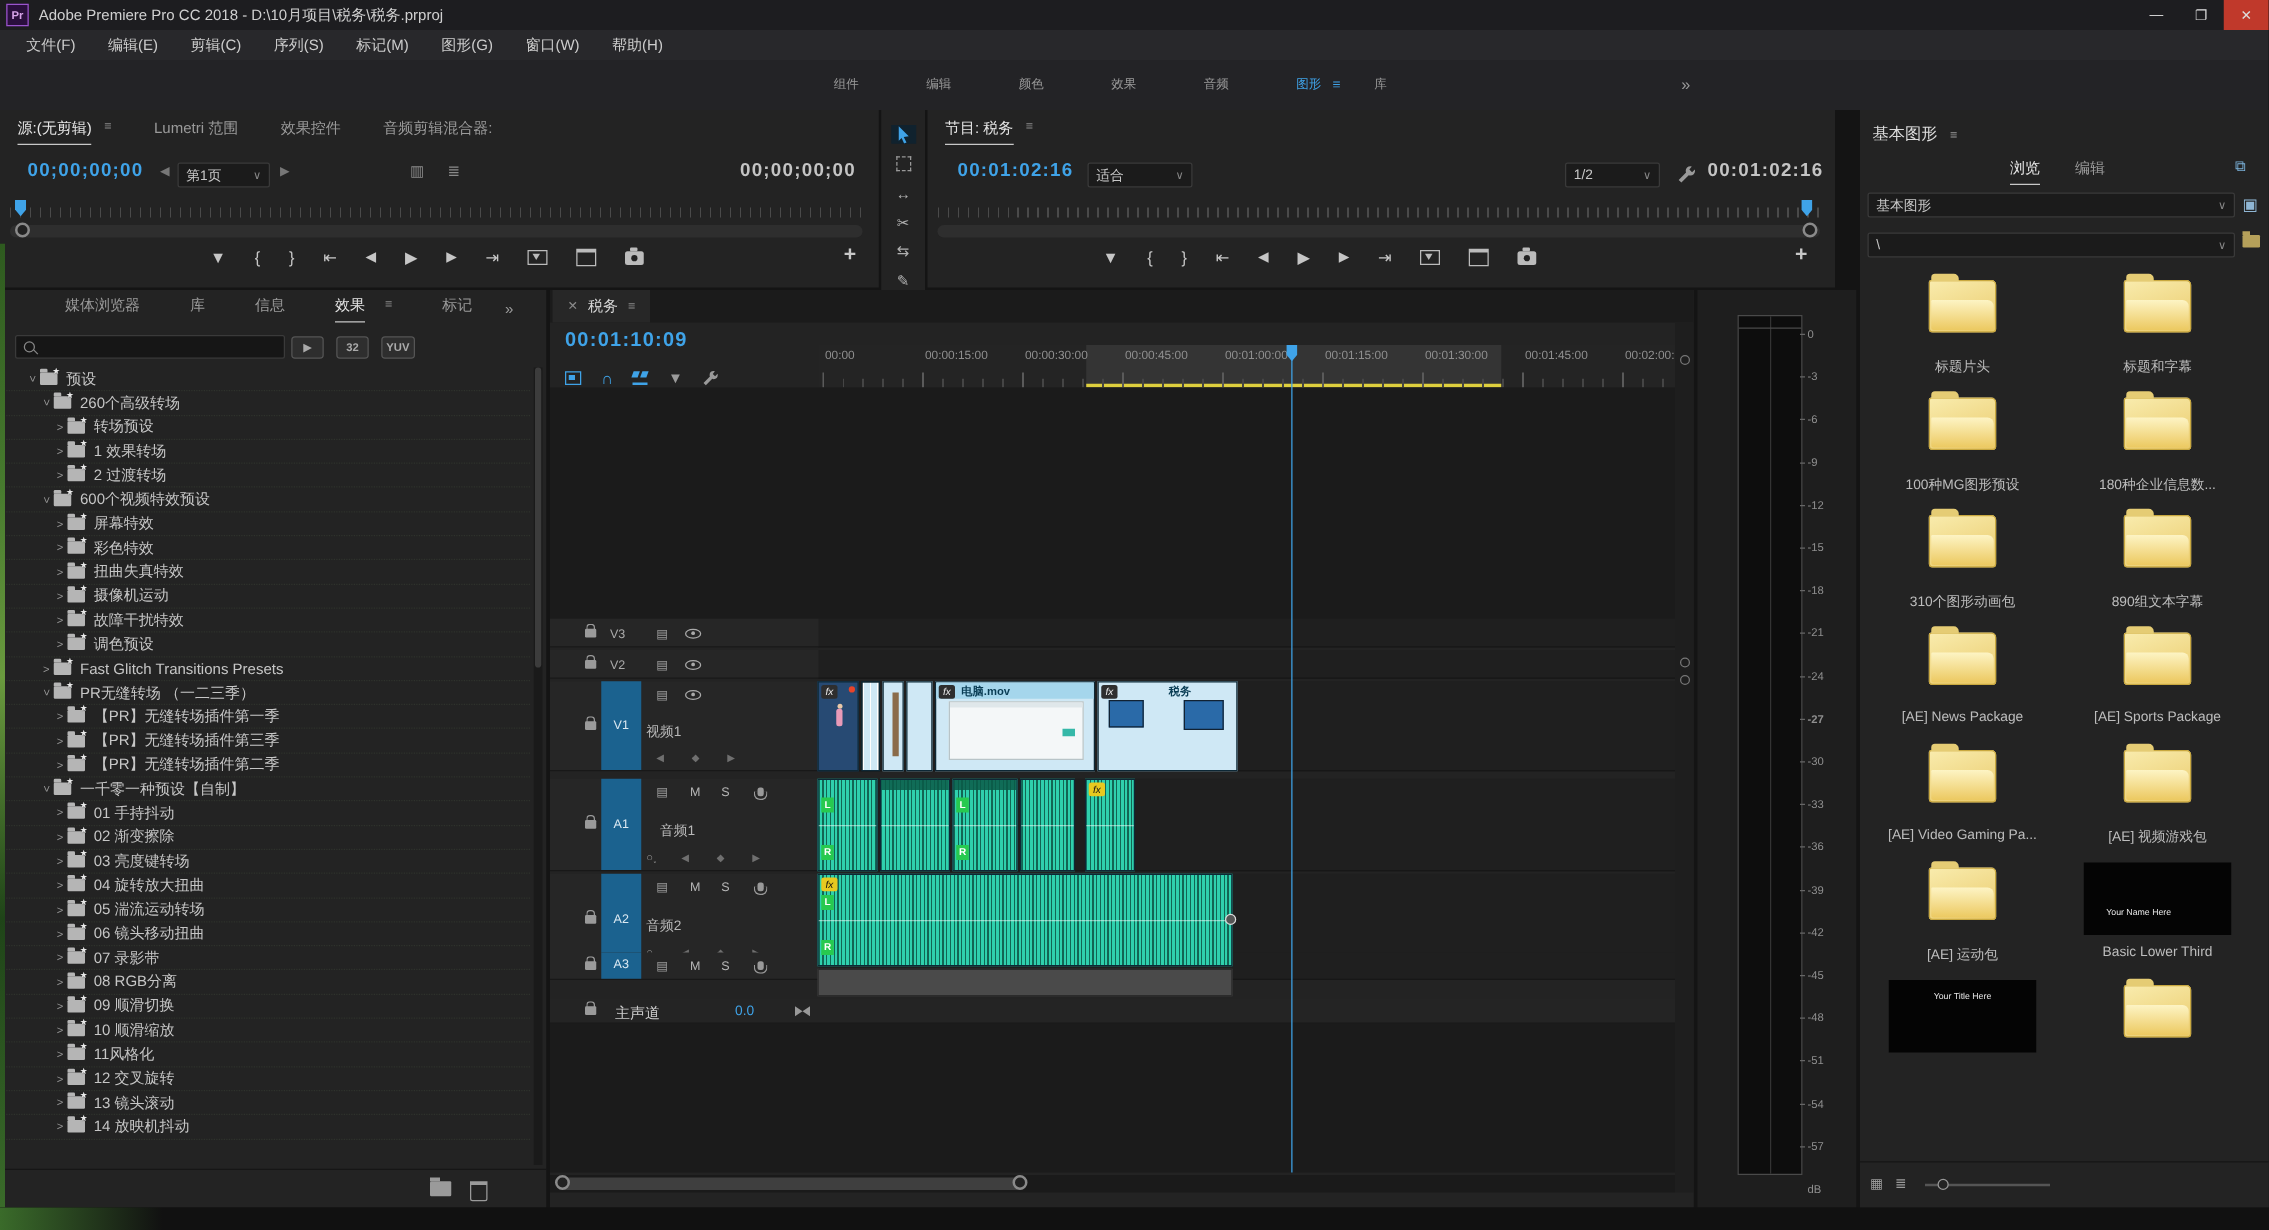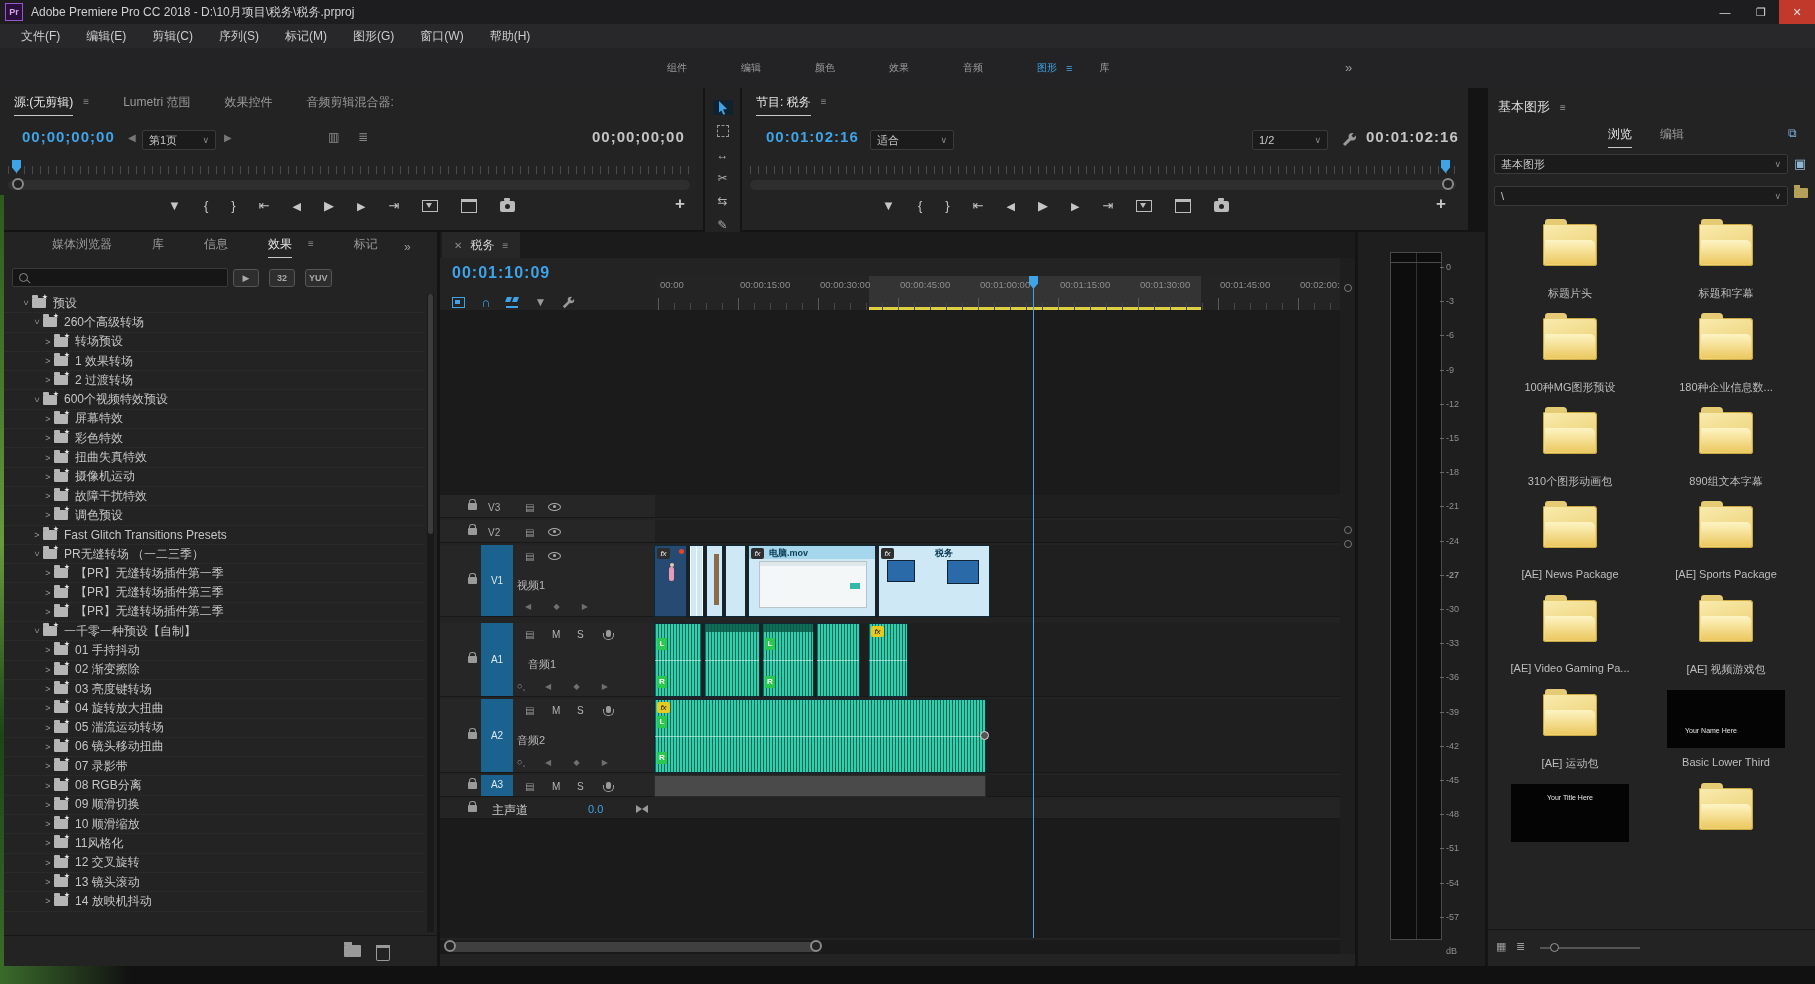--- a/index.html
+++ b/index.html
@@ -627,21 +627,21 @@
           <div class="sync" style="left: 85px; top: 6px;">▤</div>
           <div class="ms" style="left: 112px; top: 6px;">M</div>
           <div class="ms" style="left: 137px; top: 6px;">S</div>
           <div class="mic" style="left: 166px; top: 7px;"></div>
           <div class="tname" style="left: 77px; top: 34px;">音频2</div>
           <div class="kftog" style="left: 77px; top: 58px;">○˯</div>
           <div class="kfnav" style="left: 105px; top: 59px; letter-spacing: 10px;">◀ ◆ ▶</div>
         </div>
         <div class="tlane"></div>
       </div>
-      <div class="trackrow" style="top: 543px; height: 22px; padding-left: 10px;">
+      <div class="trackrow" style="top: 530px; height: 22px; padding-left: 10px;">
         <div class="thead">
           <div class="lock" style="top: 7px;"></div>
           <div class="tgtbar">
             <span style="margin-top: 4px; font-size: 10px;">A3</span>
           </div>
           <div class="sync" style="left: 85px; top: 6px;">▤</div>
           <div class="ms" style="left: 112px; top: 6px;">M</div>
           <div class="ms" style="left: 137px; top: 6px;">S</div>
           <div class="mic" style="left: 166px; top: 7px;"></div>
         </div>

